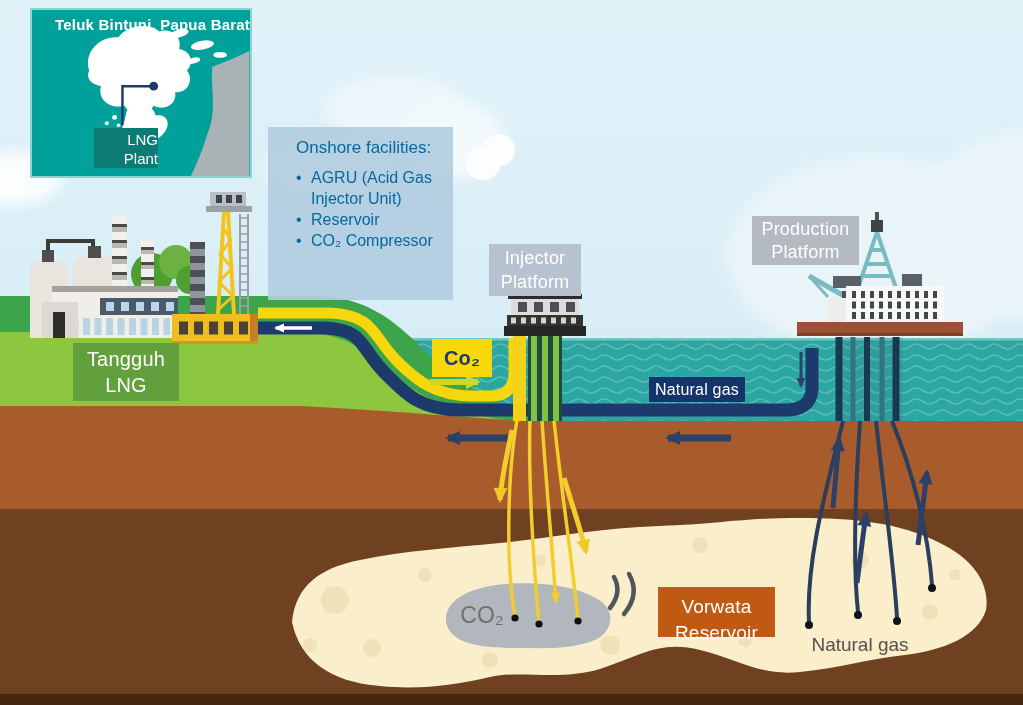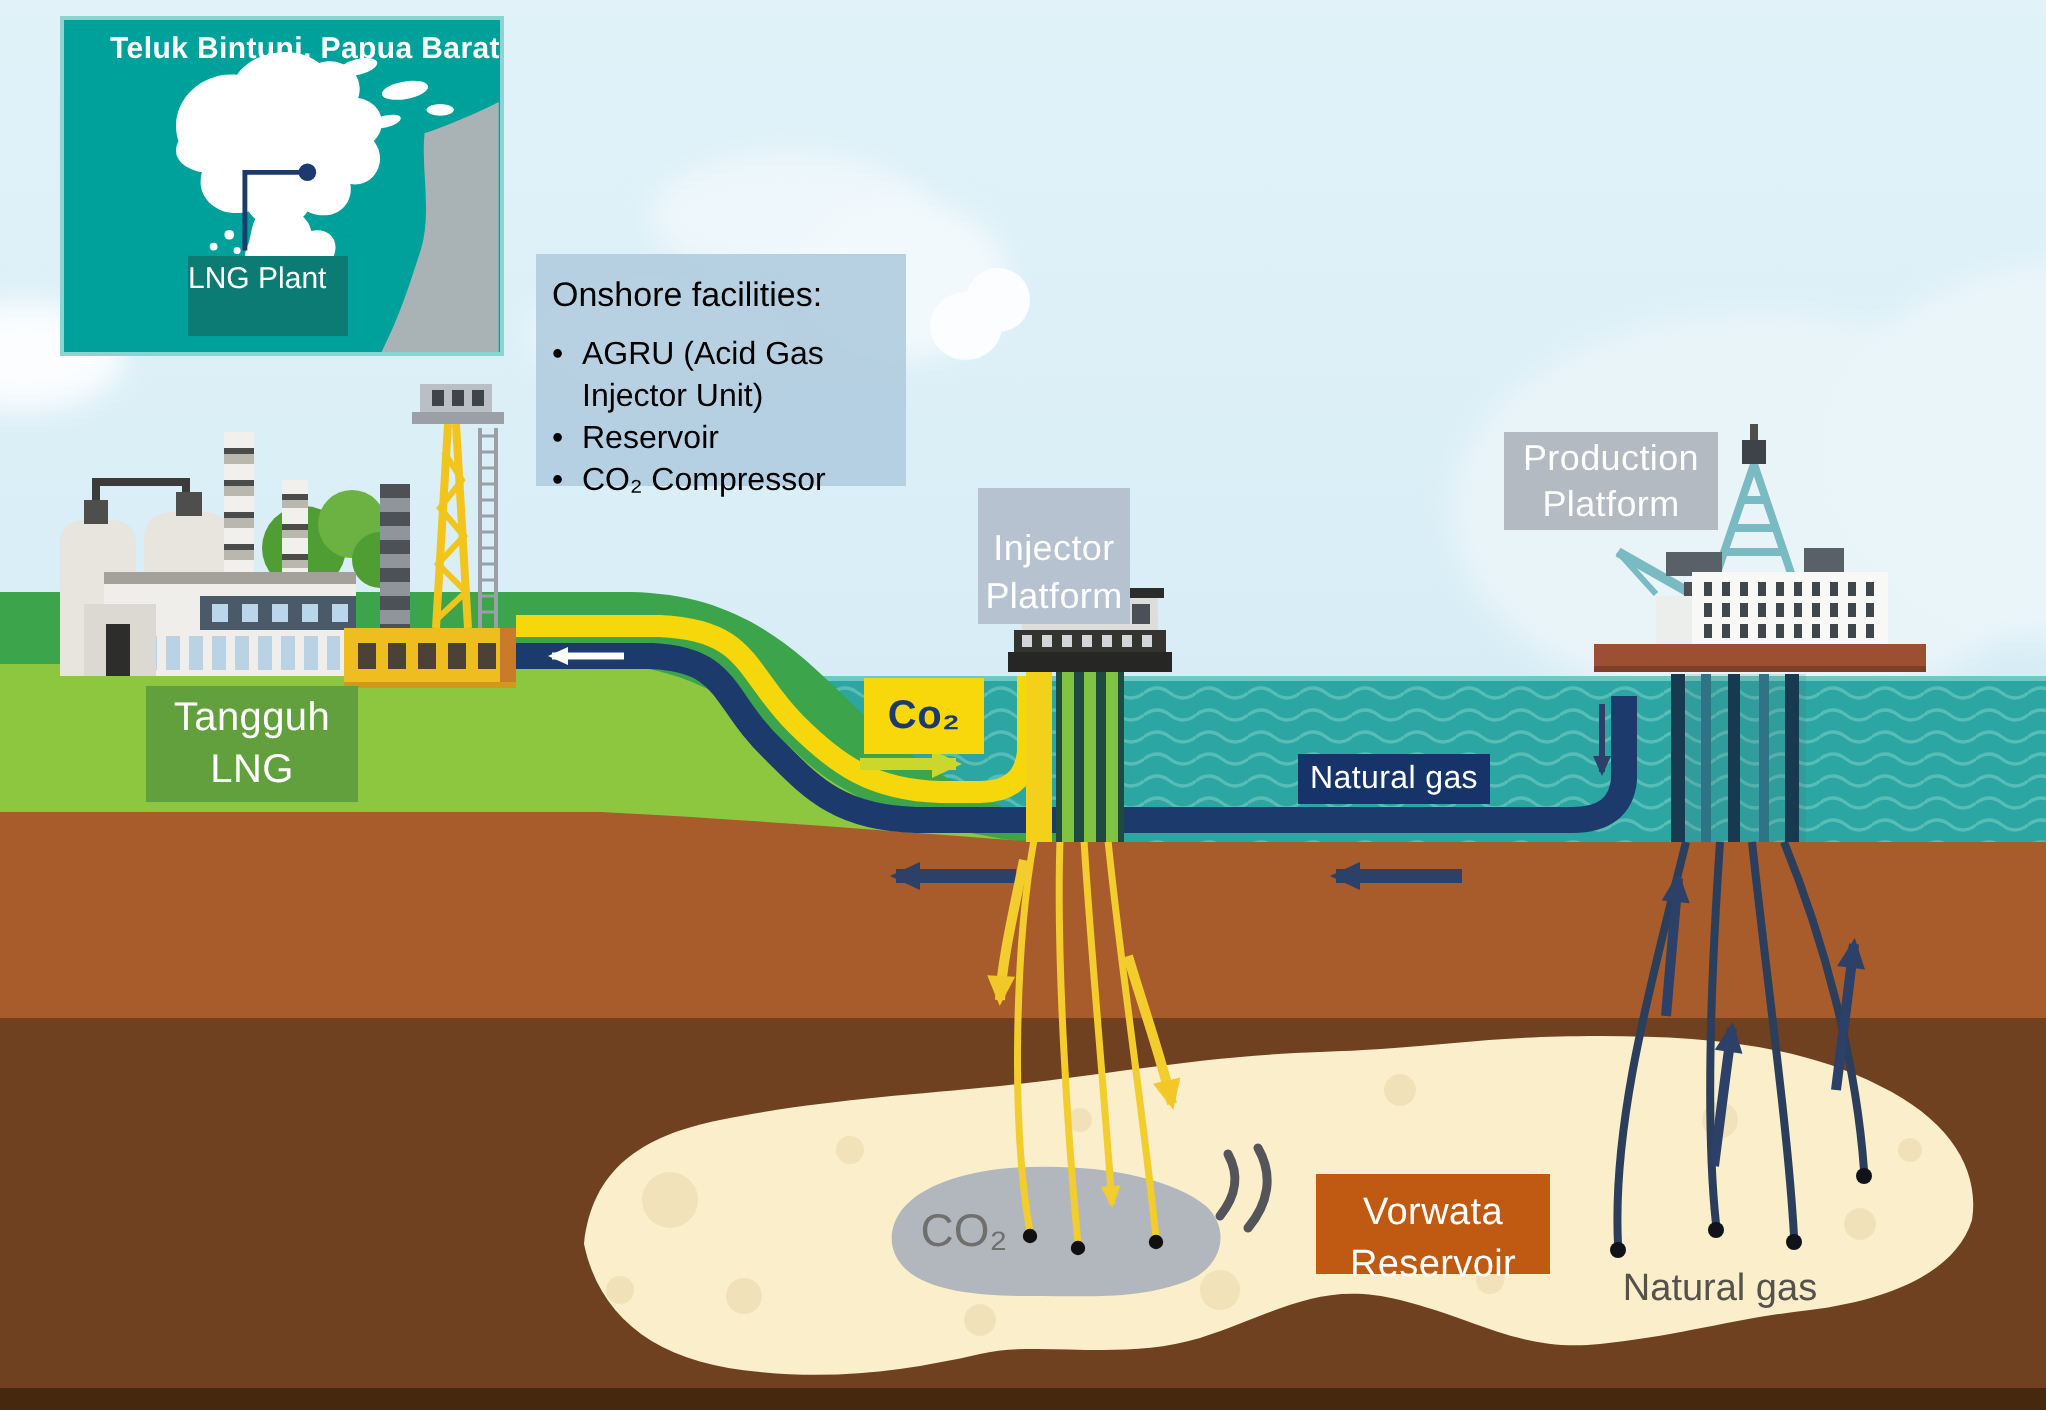--- a/index.html
+++ b/index.html
@@ -1,46 +1,46 @@
 <!DOCTYPE html>
 <html><head>
 <meta charset="utf-8">
 <style>
   html,body{margin:0;padding:0;background:#ffffff;}
   #stage{position:relative;width:1023px;height:705px;overflow:hidden;
          font-family:"Liberation Sans","DejaVu Sans",sans-serif;}
   #scene{position:absolute;left:0;top:0;}
   .lbl{position:absolute;color:#fff;text-align:center;letter-spacing:.2px;z-index:2;}
-  .lbl-injector{left:489px;top:244px;width:76px;height:50px;background:#b6c2d0;
-                font-size:18px;line-height:24px;padding-top:18px;}
+  .lbl-injector{left:489px;top:244px;width:92px;height:50px;background:#b6c2d0;
+                font-size:18px;line-height:24px;padding-top:2px;}
   .lbl-production{left:752px;top:192px;width:107px;height:47px;background:#b3bac1;
                 font-size:18px;line-height:23px;padding-top:2px;margin-top:24px;}
   .lbl-tangguh{left:73px;top:343px;width:106px;height:55px;background:#61a03c;
                 font-size:20px;line-height:26px;padding-top:3px;}
   .lbl-co2{left:432px;top:339px;width:60px;height:38px;background:#f8d80a;
                 color:#1d3a6e;font-size:20px;font-weight:600;line-height:38px;}
   .lbl-natgas{left:649px;top:377px;width:96px;height:25px;background:#16346a;
                 font-size:16px;line-height:25px;}
   .lbl-vorwata{left:658px;top:587px;width:117px;height:50px;background:#c05a12;
                 font-size:19px;line-height:26px;padding-top:7px;box-sizing:border-box;}
-  .onshore{position:absolute;left:268px;top:127px;width:185px;height:116px;
-           background:rgba(178,205,224,.92);color:#000000;z-index:2;
-           padding:11px 10px 0 8px;box-sizing:border-box;}
+  .onshore{position:absolute;left:268px;top:127px;width:185px;height:173px;
+           background:rgba(178,205,224,.92);color:#0369a1;z-index:2;
+           padding:11px 10px 0 28px;box-sizing:border-box;}
   .onshore .t{font-size:17px;margin-bottom:9px;}
   .onshore ul{list-style:none;margin:0;padding:0;font-size:16px;line-height:21px;}
   .onshore li{display:flex;}
   .onshore li .b{width:15px;flex:none;}
   .map-inset{position:absolute;left:30px;top:8px;width:222px;height:170px;
              background:#00a19a;border:2px solid rgba(255,255,255,.55);
              box-sizing:border-box;z-index:3;}
   .map-inset .title{position:absolute;left:0;top:6px;width:100%;text-align:right;
              color:#fff;font-size:15px;font-weight:bold;letter-spacing:.2px;}
-  .map-inset .lngbox{position:absolute;left:62px;top:118px;width:80px;height:40px;
+  .map-inset .lngbox{position:absolute;left:62px;top:118px;width:64px;height:40px;
              background:#0c7b74;color:#fff;font-size:15px;line-height:19px;
-             text-align:left;padding-top:2px;box-sizing:border-box;}
+             text-align:right;padding-top:2px;box-sizing:border-box;}
   .txt-plume{position:absolute;left:450px;top:602px;width:64px;text-align:center;
              color:#6f706e;font-size:23px;z-index:2;}
   .txt-natgas-res{position:absolute;left:802px;top:634px;width:116px;text-align:center;
              color:#55524b;font-size:19px;z-index:2;}
 </style>
 </head>
 <body>
 
 <div id="stage">
 

